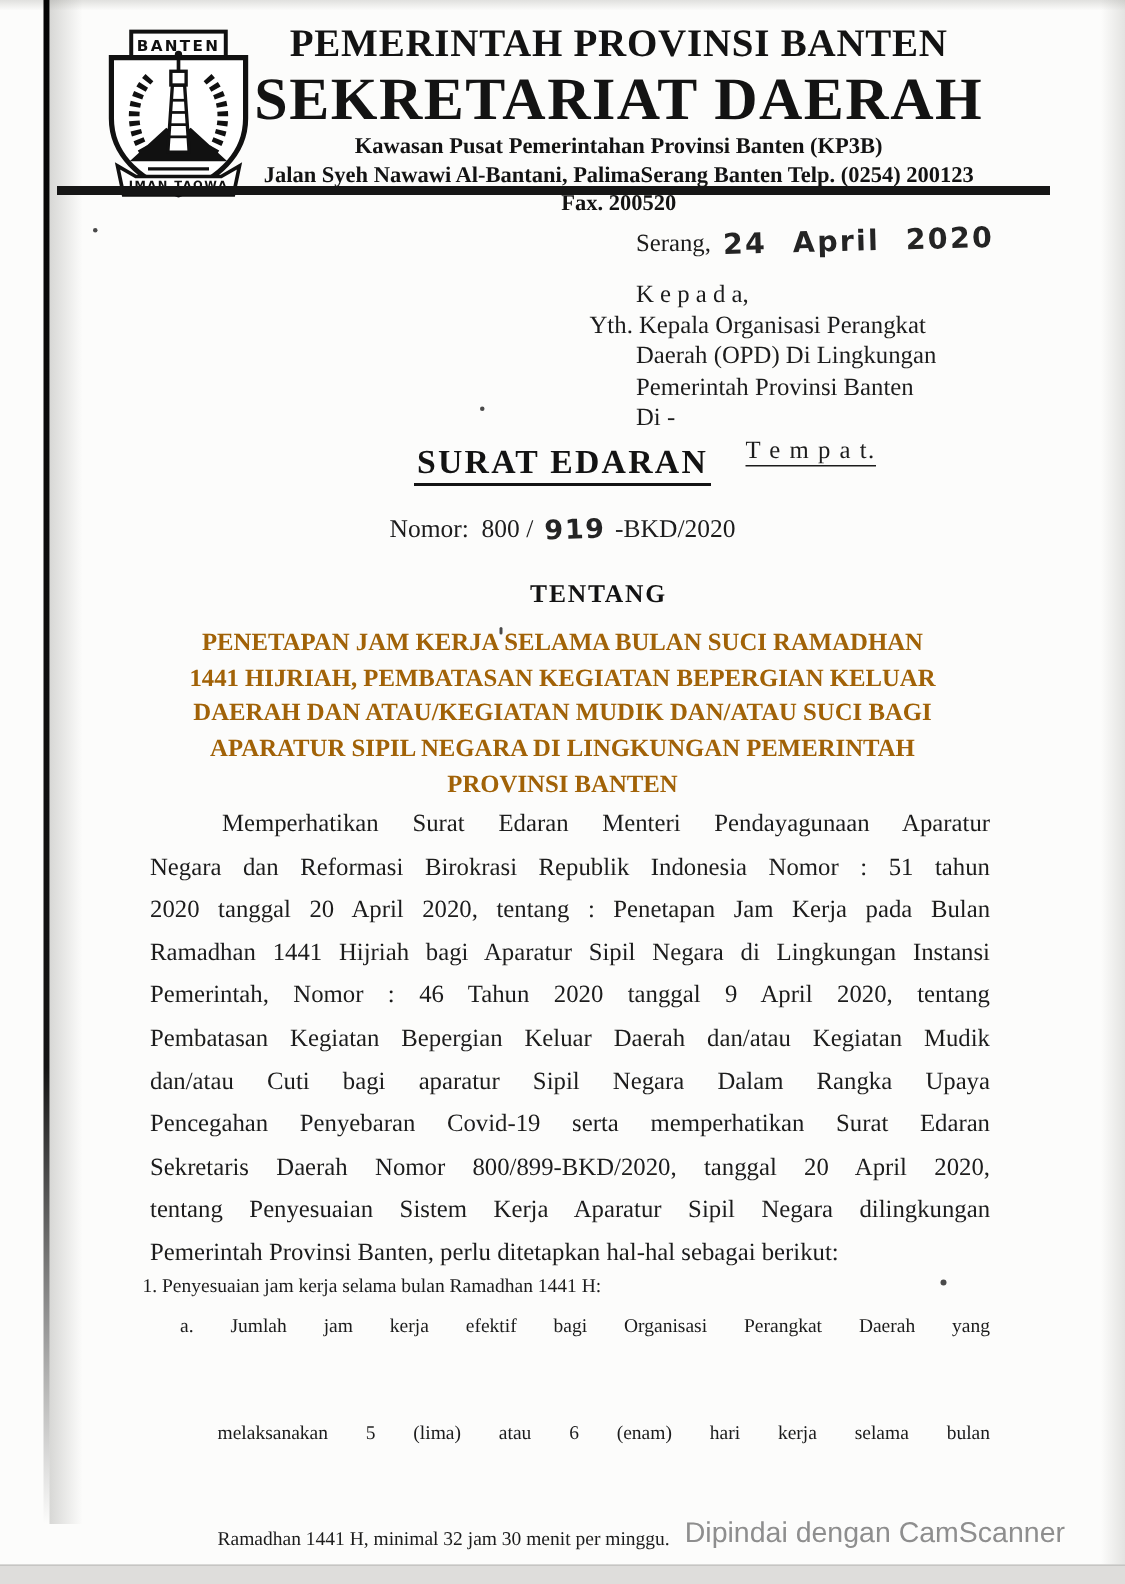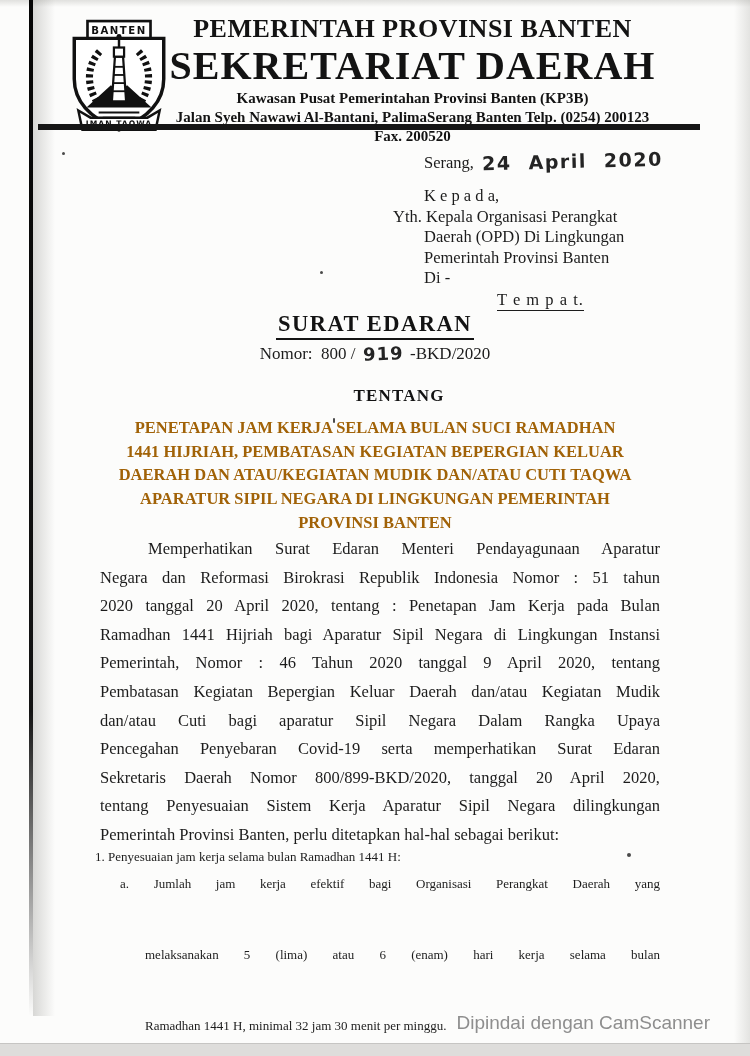--- a/index.html
+++ b/index.html
@@ -49,21 +49,21 @@
   
   .dateline { position:absolute; left:424px; top:150px; font-size:16.5px; }
   .recipient { position:absolute; left:393px; top:186px; width:275px; font-size:16.5px; line-height:20.5px; }
   .recipient .r-ind { padding-left:31px; }
   .tempat {
     display:inline-block; margin-left:104px; margin-top:1px; letter-spacing:1px;
     border-bottom:1.6px solid #1c1c1c; padding-bottom:0px;
   }
 
   
-  .se-wrap { position:absolute; left:0; top:311px; width:750px; text-align:center; }
+  .se-wrap { position:absolute; left:0; top:295px; width:750px; text-align:center; }
   .se-title {
     display:inline-block; font-size:22.5px; font-weight:bold; letter-spacing:1.5px;
     border-bottom:2.4px solid #141414; padding:0 2px 1px 2px; color:#131313;
   }
   .nomor { position:absolute; left:0; top:342px; width:750px; text-align:center; font-size:17px; }
   .tentang { position:absolute; left:0; top:386px; width:750px; text-align:center;
     font-size:17px; font-weight:bold; letter-spacing:1.2px; color:#131313;padding-left:48px; }
   .subject { position:absolute; left:75px; top:416px; width:600px; text-align:center;
     font-size:16.5px; font-weight:bold; line-height:23.7px; color:#a16207; }
 
@@ -139,21 +139,21 @@
   </div>
   <div class="nomor">
     <span>Nomor:&nbsp;&nbsp;800 /</span><span class="hand hand-num">919</span><span>-BKD/2020</span>
   </div>
 
   <div class="tentang">TENTANG</div>
 
   <div class="subject">
     <div>PENETAPAN JAM KERJA SELAMA BULAN SUCI RAMADHAN</div>
     <div>1441 HIJRIAH, PEMBATASAN KEGIATAN BEPERGIAN KELUAR</div>
-    <div>DAERAH DAN ATAU/KEGIATAN MUDIK DAN/ATAU CUTI TAQWA</div>
+    <div>DAERAH DAN ATAU/KEGIATAN MUDIK DAN/ATAU SUCI BAGI</div>
     <div>APARATUR SIPIL NEGARA DI LINGKUNGAN PEMERINTAH</div>
     <div>PROVINSI BANTEN</div>
   </div>
 
   <div class="para">
     <div class="just first">Memperhatikan Surat Edaran Menteri Pendayagunaan Aparatur</div>
     <div class="just">Negara dan Reformasi Birokrasi Republik Indonesia Nomor : 51 tahun</div>
     <div class="just">2020 tanggal 20 April 2020, tentang : Penetapan Jam Kerja pada Bulan</div>
     <div class="just">Ramadhan 1441 Hijriah bagi Aparatur Sipil Negara di Lingkungan Instansi</div>
     <div class="just">Pemerintah, Nomor : 46 Tahun 2020 tanggal 9 April 2020, tentang</div>

